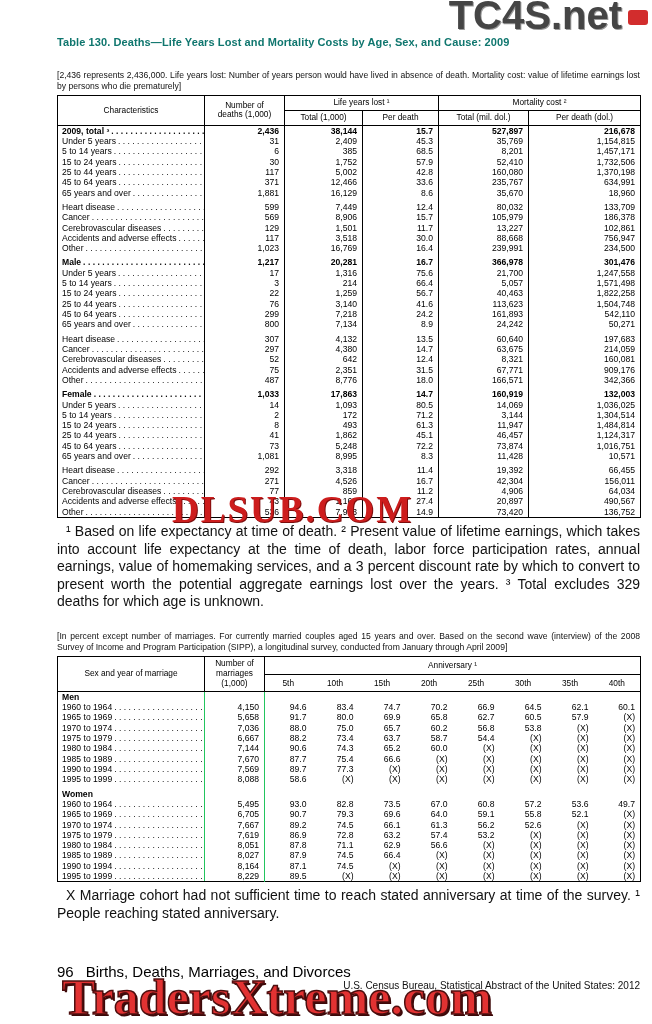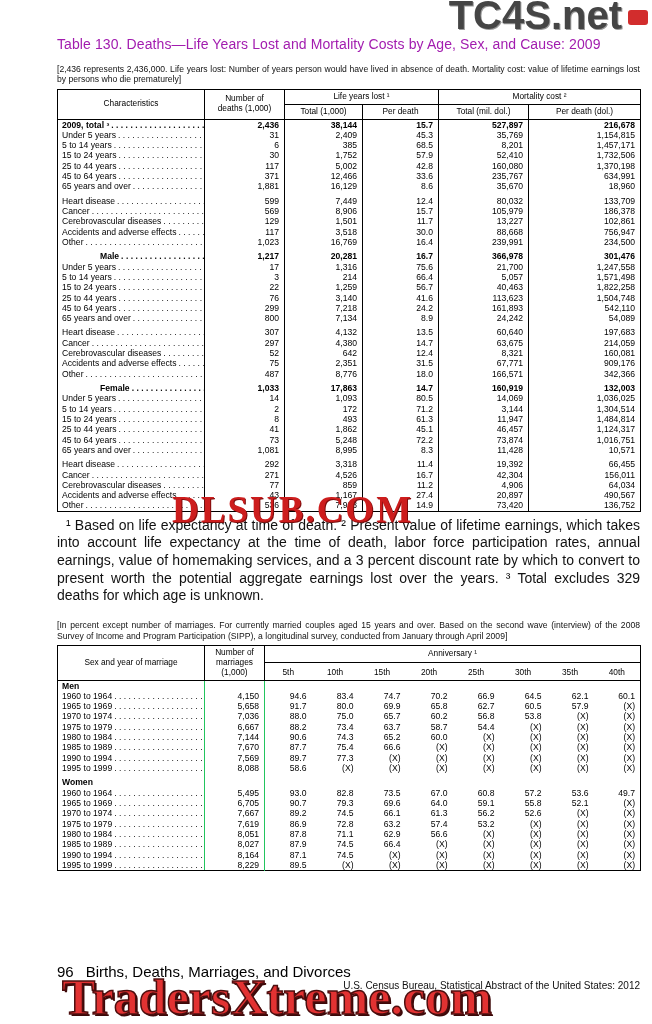--- a/index.html
+++ b/index.html
@@ -1,38 +1,38 @@
 <!DOCTYPE html>
 <html><head>
 <meta charset="utf-8">
 <style>
   *{margin:0;padding:0;box-sizing:border-box}
   html,body{background:#ffffff}
   body{width:652px;height:1024px;position:relative;overflow:hidden;color:#151515;
        font-family:"Liberation Sans","DejaVu Sans",sans-serif}
   .content{position:absolute;left:57px;top:0;width:583px;padding-top:36px}
 
-  .tbl-title{font-weight:normal;font-size:14px;line-height:1.26;max-width:545px;color:#a21caf;letter-spacing:.1px}
-  .bracket-note{font-size:8.6px;line-height:1.24;margin-top:10px;text-align:justify;color:#111}
+  .tbl-title{font-weight:bold;font-size:11px;line-height:1.26;max-width:545px;color:#0f766e;letter-spacing:.1px}
+  .bracket-note{font-size:8.6px;line-height:1.24;margin-top:20px;text-align:justify;color:#111}
 
   table.stat{width:100%;border-collapse:collapse;border:1.2px solid #000;margin-top:4px;table-layout:fixed}
   .stat th{font-weight:normal;font-size:8.3px;line-height:1.18;text-align:center;vertical-align:middle;
            padding:2px 1px;border-bottom:1px solid #000;color:#000}
   .stat th.sub{vertical-align:bottom;padding-bottom:2px}
   .stat td{font-size:8.6px;line-height:1.2;vertical-align:bottom;padding:0;color:#000}
   .stat .br{border-right:1px solid #000}
   .t130 tbody td:not(:last-child){border-right:1px solid #000}
   .t131 tbody td:nth-child(-n+2){border-right:1px solid #22c55e}
 
   td.lbl{display:flex;align-items:center;overflow:hidden;padding-left:4px}
   td.lbl .lt{white-space:nowrap}
   td.lbl .dots{flex:1;white-space:nowrap;overflow:hidden;margin-left:2px;opacity:.95}
   td.num{text-align:right;padding-right:5px;white-space:nowrap}
   tr.total td,tr.group td,tr.sex td{font-weight:bold}
-  tr.group td.lbl .lt{margin-left:38px}
+  tr.group td.lbl .lt{}
   tr.gap td{padding-top:4px}
 
   .footnotes{margin-top:5px;font-size:14px;line-height:1.26;text-align:justify;color:#111}
   .footnotes p{text-indent:9px}
   .section-131{margin-top:15px}
 
   .page-footer-left{position:absolute;left:57px;bottom:44px;font-size:15px;color:#000}
   .page-footer-left .pgnum{margin-right:12px}
   .page-footer-right{position:absolute;right:12px;bottom:33px;font-size:10px;color:#111}
 
@@ -284,21 +284,21 @@
           </tr>
           <tr>
             <td class="lbl">
               <span class="lt">65 years and over</span>
               <span class="dots"> . . . . . . . . . . . . . . . . . . . . . . . . . . . . . . . . . . . . . . . . . . . . . . . . . . . . . . . . . . . .</span>
             </td>
             <td class="num">800</td>
             <td class="num">7,134</td>
             <td class="num">8.9</td>
             <td class="num">24,242</td>
-            <td class="num">54,089</td>
+            <td class="num">50,271</td>
           </tr>
           <tr class="gap">
             <td class="lbl">
               <span class="lt">Heart disease</span>
               <span class="dots"> . . . . . . . . . . . . . . . . . . . . . . . . . . . . . . . . . . . . . . . . . . . . . . . . . . . . . . . . . . . .</span>
             </td>
             <td class="num">307</td>
             <td class="num">4,132</td>
             <td class="num">13.5</td>
             <td class="num">60,640</td>
@@ -791,20 +791,21 @@
             <td class="num">(X)</td>
             <td class="num">(X)</td>
             <td class="num">(X)</td>
             <td class="num">(X)</td>
             <td class="num">(X)</td>
           </tr>
         </tbody>
     </table>
 
     <div class="footnotes">
+      <p>X Marriage cohort had not sufficient time to reach stated anniversary at time of the survey. ¹ People reaching stated anniversary.</p>
     </div>
   </section>
 
 </div>
 
 <div class="page-footer-left">
   <span class="pgnum">96</span><span>Births, Deaths, Marriages, and Divorces</span>
 </div>
 <div class="page-footer-right">U.S. Census Bureau, Statistical Abstract of the United States: 2012</div>
 

